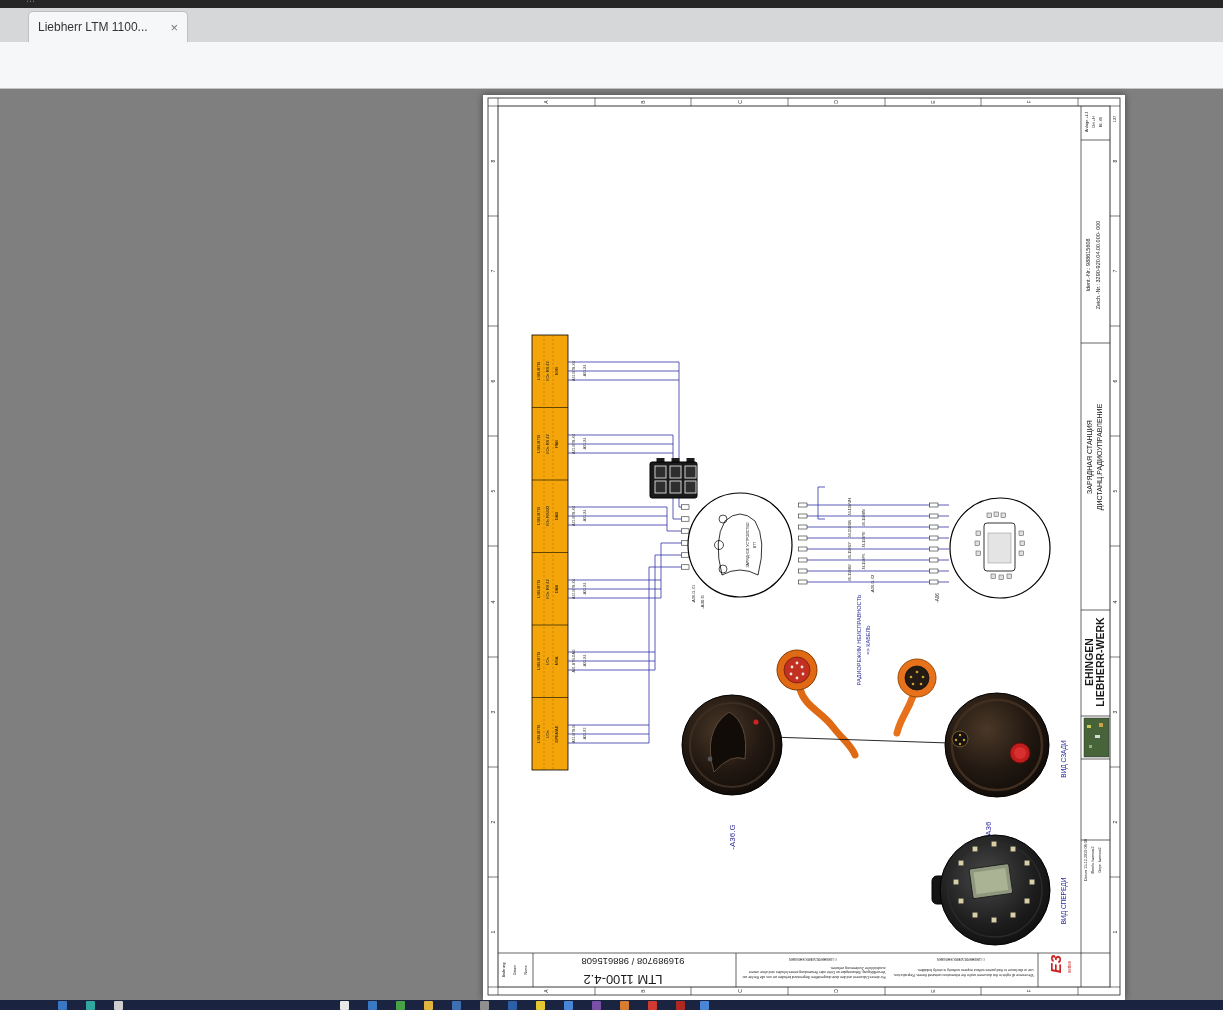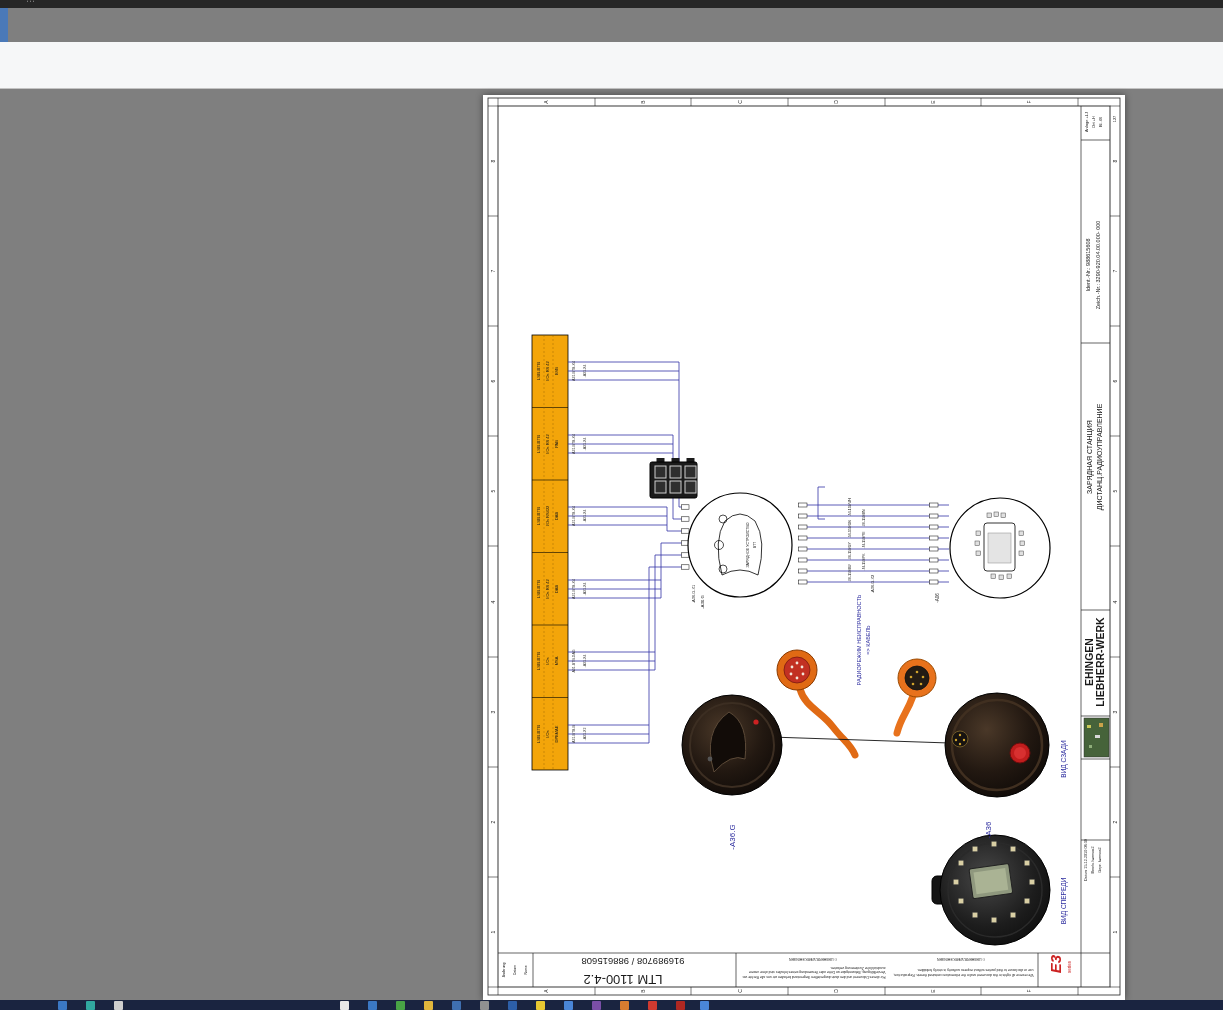--- a/index.html
+++ b/index.html
@@ -49,20 +49,26 @@
 </head>
 <body>
 
 <div class="screen">
 
   <div class="topstrip">
     <div class="menu-dots">⋯</div>
   </div>
   <div class="blue-edge"></div>
 
+  <div class="tabbar">
+    <div class="tab">
+      <span class="tab-title">Liebherr LTM 1100...</span>
+      <span class="tab-close">×</span>
+    </div>
+  </div>
 
   <div class="toolbar">
     <div class="tb-icon" style="left:4px">
       <svg width="20" height="16">
           <rect x="1" y="2" width="18" height="12" rx="1" fill="none" stroke="#555" stroke-width="1.2"></rect>
           <path d="M1 3 L10 9.5 L19 3" fill="none" stroke="#555" stroke-width="1.2"></path>
         </svg>
     </div>
     <div class="tb-icon" style="left:42px">
       <svg width="20" height="20">

